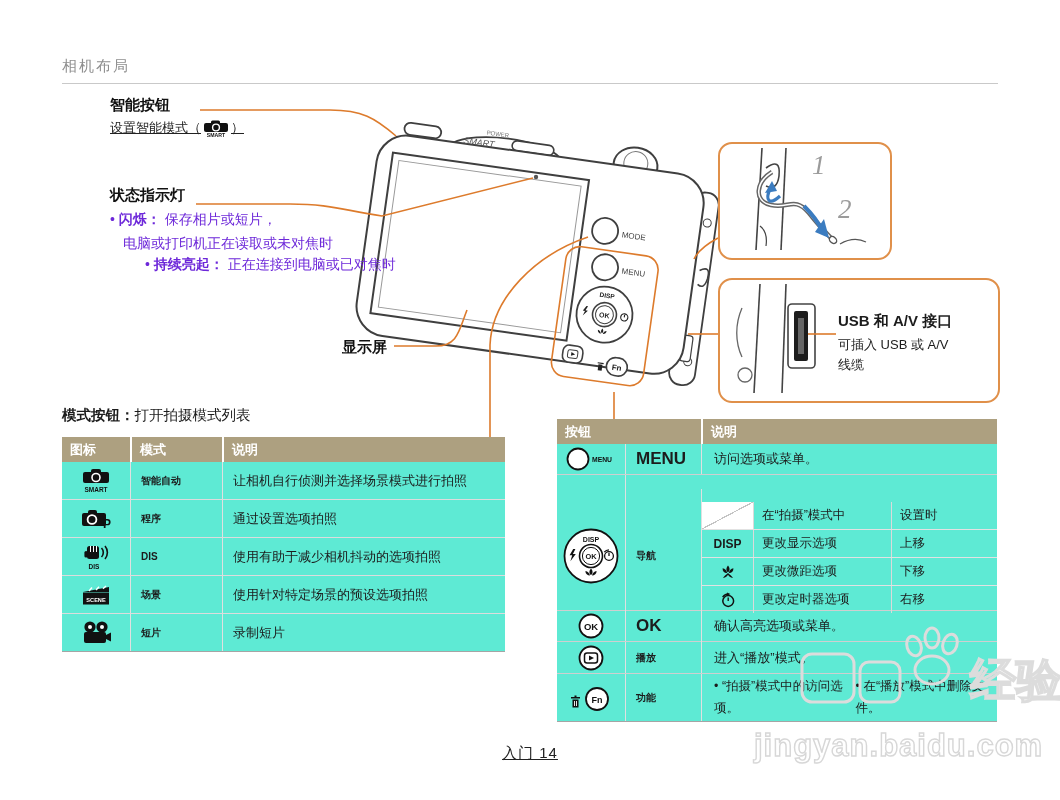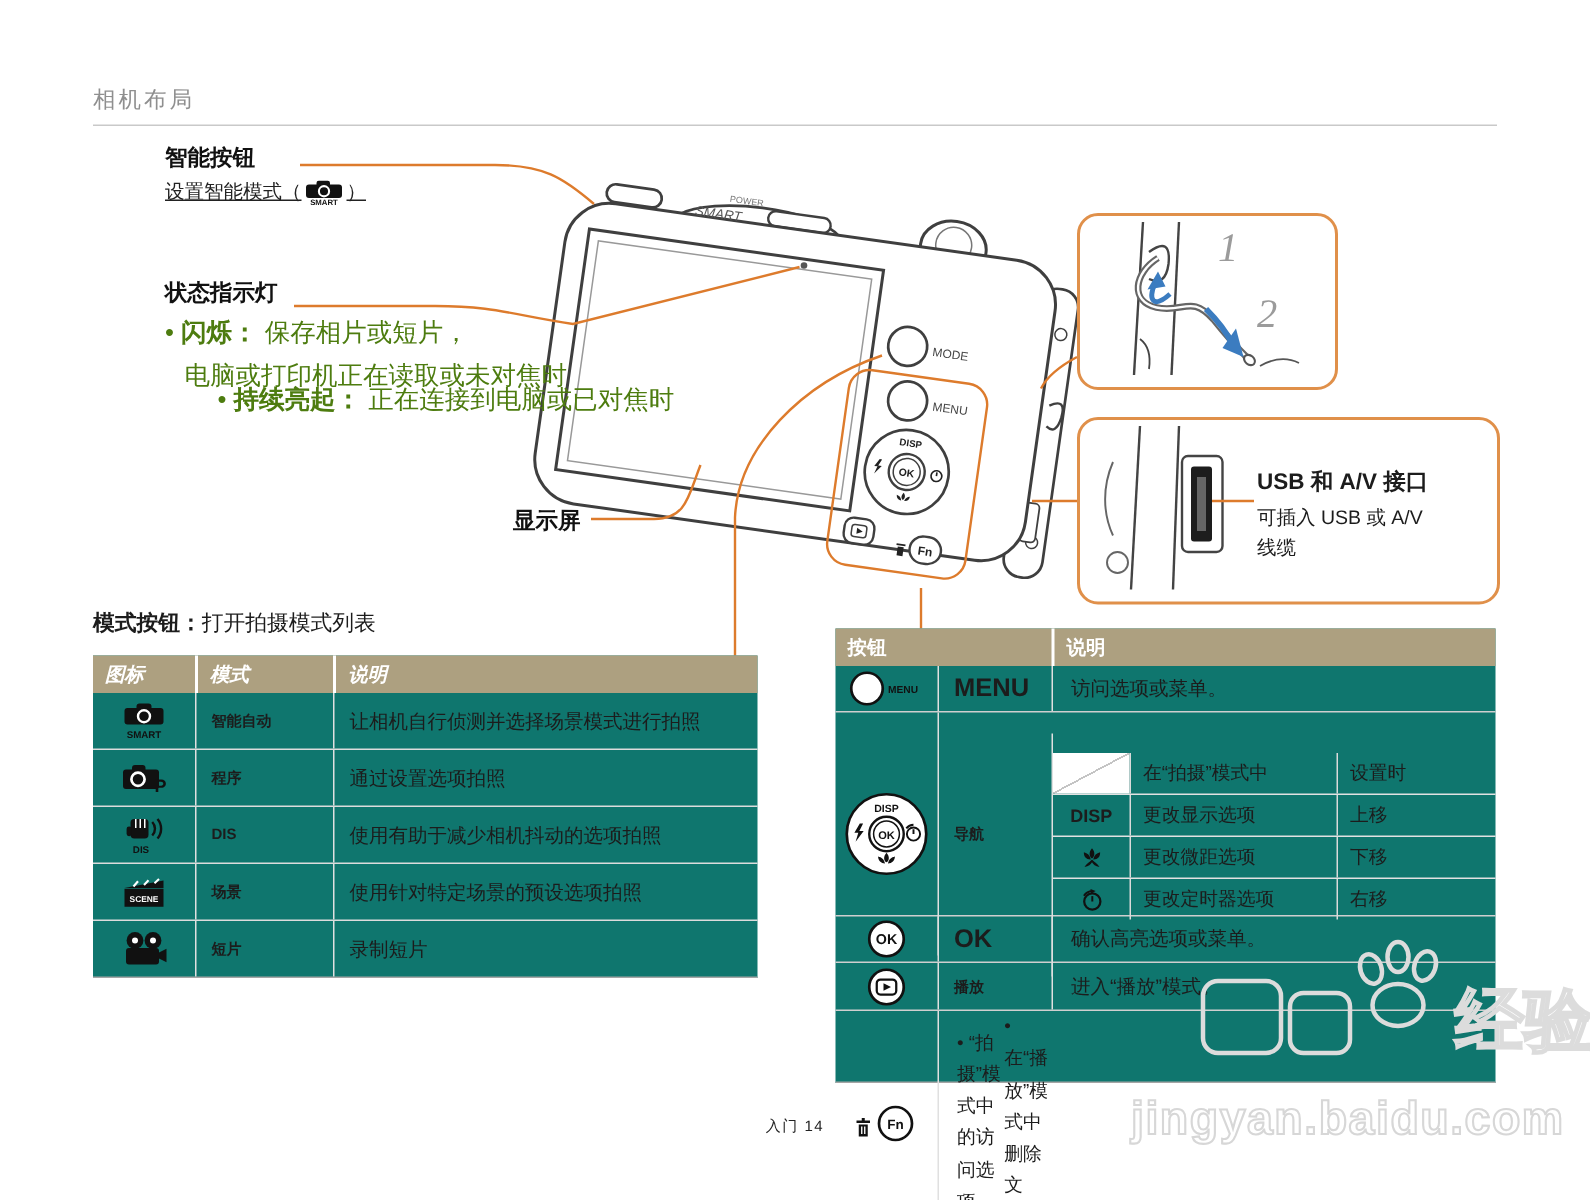--- a/index.html
+++ b/index.html
@@ -13,43 +13,43 @@
   
   .page-heading{left:62px;top:57px;font-size:15px;color:#8f8f8f;letter-spacing:2px;}
   .heading-rule{left:62px;top:83px;width:936px;height:1px;background:#c9c9c9;}
 
   
   .ann-title{font-size:15px;font-weight:bold;color:#111;}
   .ann-text{font-size:13px;color:#222;text-decoration:underline;}
   .smart-title{left:110px;top:96px;}
   .smart-desc{left:110px;top:119px;display:flex;align-items:center;gap:1px;}
   .status-title{left:110px;top:186px;}
-  .bullet-line{font-size:17px;color:#4d7c0f;line-height:1.7;}
+  .bullet-line{font-size:14px;color:#6d28d9;line-height:1.7;}
   .status-b1{left:110px;top:208px;width:300px;}
   .status-b2{left:110px;top:253px;width:330px;margin-left:35px;}
   .bullet-cont{padding-left:13px;}
   .display-label{left:342px;top:338px;}
 
   
-  .footer{left:0;top:744px;width:1060px;text-align:center;font-size:10px;color:#222;letter-spacing:1px;}
-
-  
-  .tbl{background:#0f766e;}
+  .footer{left:0;top:744px;width:1060px;text-align:center;font-size:15px;color:#222;letter-spacing:1px;text-decoration:underline;}
+
+  
+  .tbl{background:#5eead4;}
   .tbl-header{display:grid;background:#ada080;color:#fff;font-weight:bold;font-size:13px;align-items:center;height:25px;}
   .tbl-header > div{padding-left:8px;}
   .tbl-header > div + div{border-left:2px solid #fff;height:100%;display:flex;align-items:center;}
   .cell-icon{display:flex;align-items:center;justify-content:center;height:100%;}
   .cell-name{padding-left:10px;font-weight:bold;font-size:10px;}
   .cell-desc{padding-left:10px;font-size:13px;}
   .vsep{border-left:1px solid #e0e0e0;height:100%;display:flex;align-items:center;}
 
   
   .mode-table{left:62px;top:437px;width:443px;}
   .mode-title{left:62px;top:406px;font-size:14.5px;}
-  .mode-grid{grid-template-columns:68px 92px 1fr;font-style:italic;}
+  .mode-grid{grid-template-columns:68px 92px 1fr;}
   .mode-row{display:grid;grid-template-columns:68px 92px 1fr;height:37px;align-items:center;border-bottom:1px solid #dcdcdc;}
   .mode-row:last-child{border-bottom:1px solid #a5a5a5;}
 
   
   .btn-table{left:557px;top:419px;width:440px;}
   .btn-head-grid{grid-template-columns:144px 1fr;}
   .btn-row{display:grid;grid-template-columns:68px 76px 1fr;align-items:center;border-bottom:1px solid #cfcfcf;}
   .btn-row:last-child{border-bottom:1px solid #a5a5a5;}
   .row-menu{height:30px;}
   .row-nav{height:135px;}
@@ -415,20 +415,21 @@
   <div class="btn-row row-fn">
     <div class="cell-icon">
       <svg width="46" height="28" viewBox="0 0 46 28">
         <path d="M3 13 h9 v1.6 h-9 Z M4.5 15.6 h6 v8 h-6 Z M6.5 11.4 h2 v1.6 h-2 Z" fill="#111"></path>
         <line x1="6.5" y1="17" x2="6.5" y2="22" stroke="#fff" stroke-width="0.9"></line>
         <line x1="8.5" y1="17" x2="8.5" y2="22" stroke="#fff" stroke-width="0.9"></line>
         <circle cx="29" cy="15" r="11" stroke="#111" stroke-width="1.8" fill="#fff"></circle>
         <text x="29" y="18.6" font-size="9" font-weight="bold" text-anchor="middle" fill="#111">Fn</text>
       </svg>
     </div>
+    <div class="cell-name vsep">功能</div>
     <div class="vsep desc-pad" style="font-size:12.5px;line-height:1.7;padding-left:12px;">
       <div><span>•</span> <span>“拍摄”模式中的访问选项。</span></div>
       <div><span>•</span> <span>在“播放”模式中删除文件。</span></div>
     </div>
   </div>
 </div>
 
 <div class="abs txt-layer footer">入门 14</div>
 
 <div class="abs watermark">

